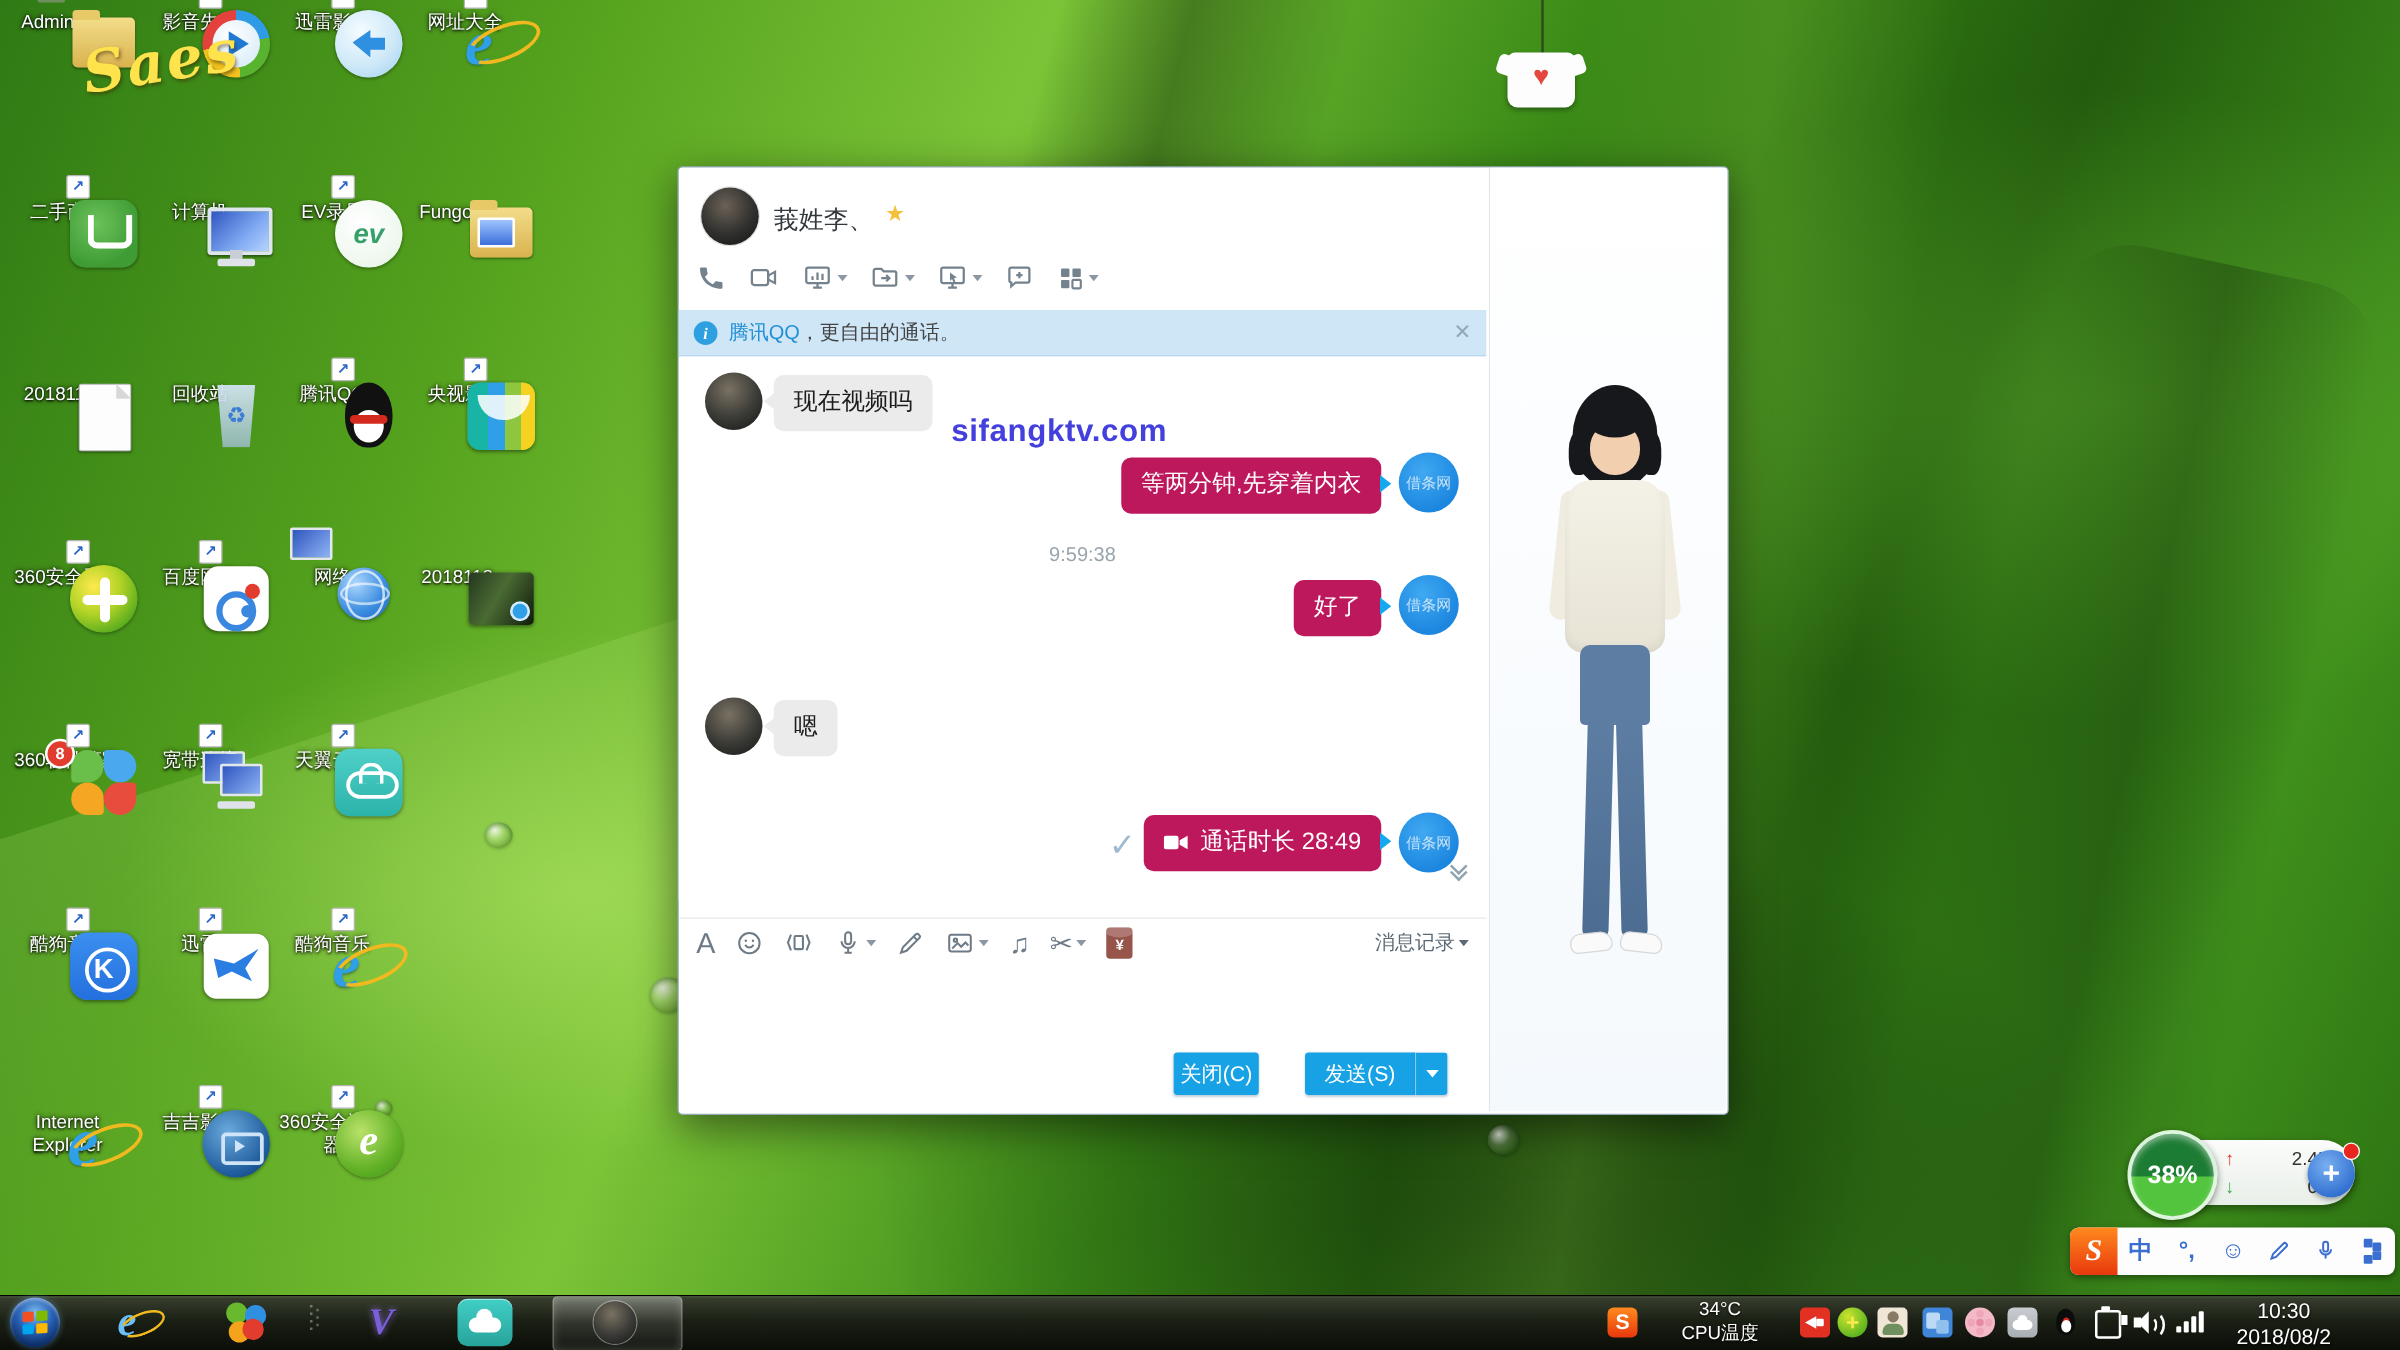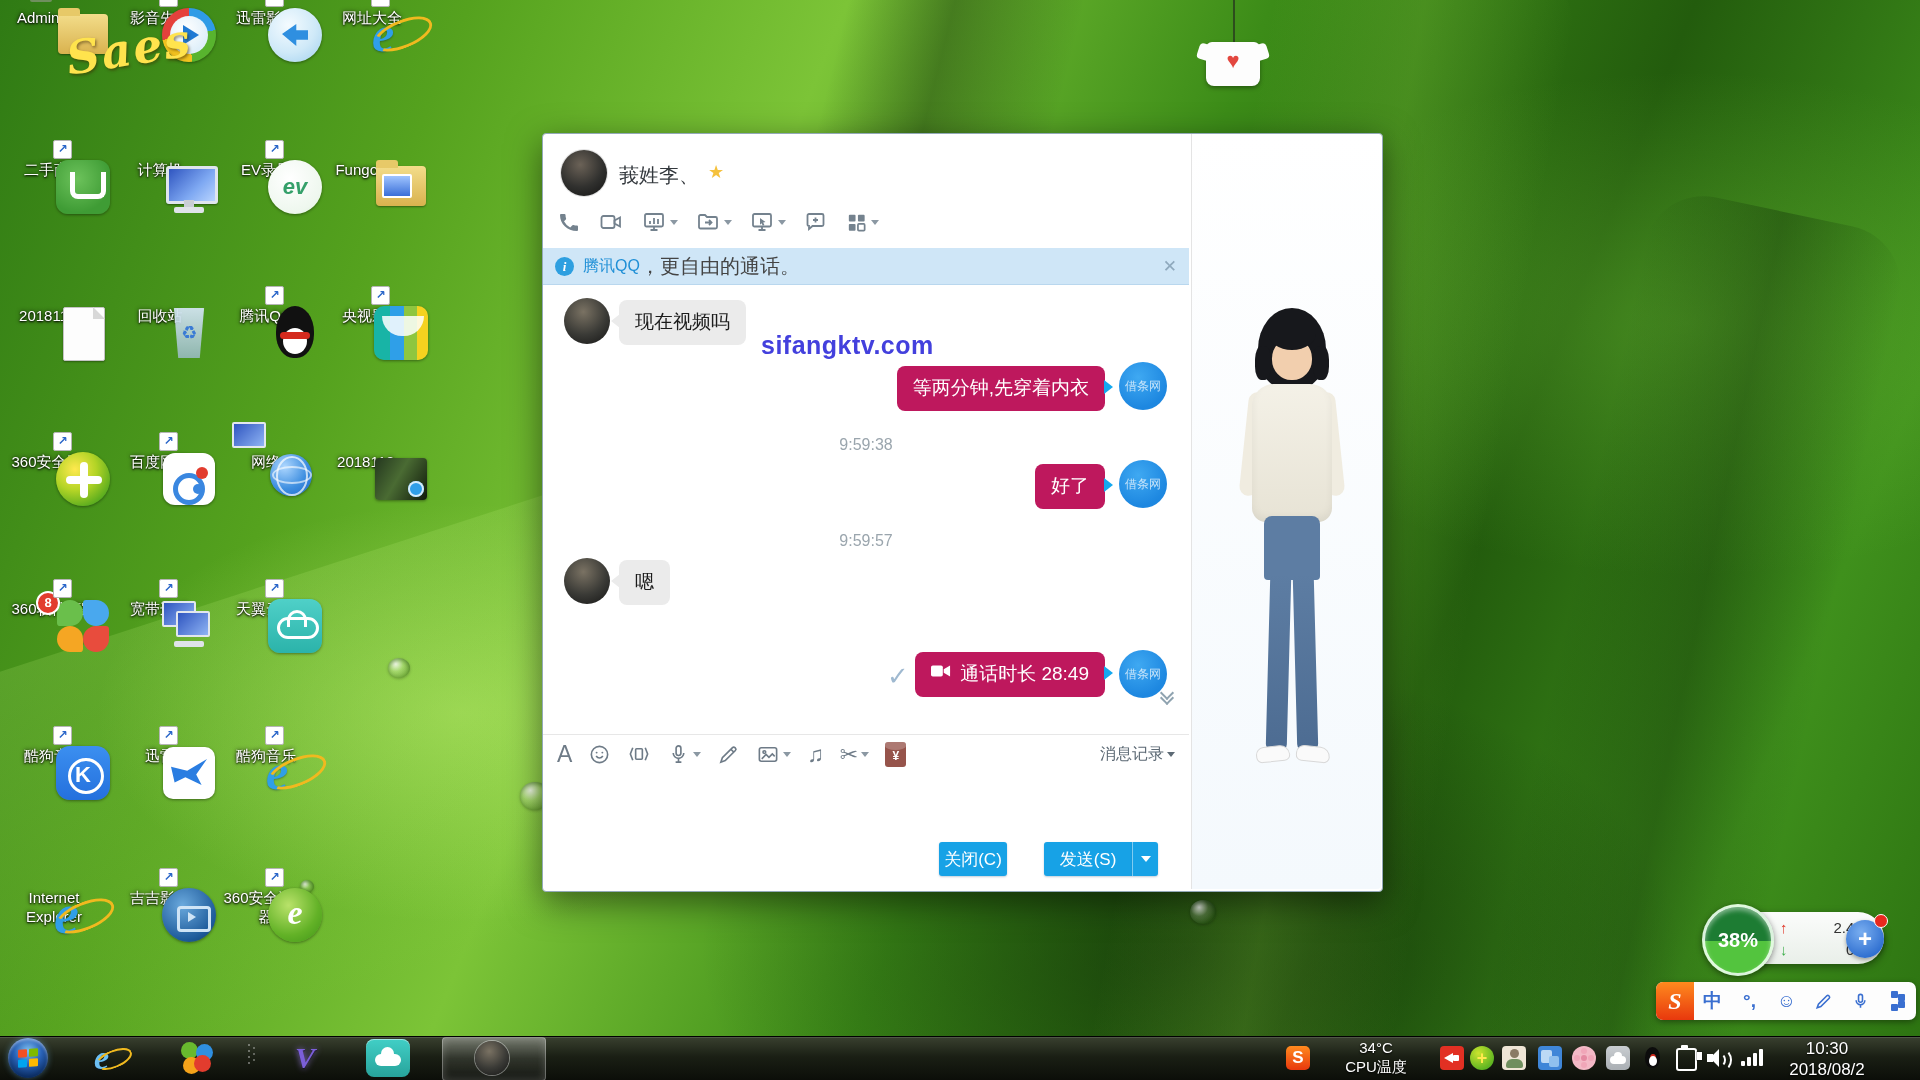--- a/index.html
+++ b/index.html
@@ -134,37 +134,37 @@
     background:radial-gradient(circle at 42% 32%,#6b6257,#30302e 55%,#121212);box-shadow:0 0 0 1px #e2e2e2;}
   .t-name{left:76px;top:28px;font-size:20px;color:#33383d;}
   .t-star{top:27px;font-size:18px;color:#f5c13d;text-shadow:0 0 2px #fff;}
   .tbar{left:14px;top:72px;height:32px;display:flex;align-items:center;gap:17px;}
   .tb-i{display:flex;align-items:center;cursor:pointer;}
   .caret-s{display:inline-block;width:0;height:0;border-left:4px solid transparent;border-right:4px solid transparent;border-top:5px solid #8b98a3;margin-left:3px;}
   .notice{left:0;top:114px;width:646px;height:37px;background:#cfe6f7;border-bottom:1px solid #b9d7ee;display:flex;align-items:center;padding:0 12px;}
   .ninfo{width:19px;height:19px;border-radius:50%;background:#2e9fe0;color:#fff;text-align:center;
     font:italic bold 13px "Liberation Serif",serif;line-height:19px;margin-right:9px;}
   .nlink{color:#1f8fd6;font-size:16px;cursor:pointer;}
-  .ntext{color:#444;font-size:20px;}
+  .ntext{color:#444;font-size:16px;}
   .nclose{margin-left:auto;color:#8fa9bd;font-size:17px;cursor:pointer;}
   .msgs{left:0;top:152px;width:646px;height:434px;background:#fff;}
   .av{position:absolute;width:46px;height:46px;border-radius:50%;
     background:radial-gradient(circle at 42% 30%,#7a7263,#3a3a36 55%,#141414);}
   .av-blue{position:absolute;width:48px;height:48px;border-radius:50%;
     background:radial-gradient(circle at 40% 32%,#3fa9f2,#1d87e0 70%);display:flex;align-items:center;justify-content:center;
     color:rgba(255,255,255,.72);font-size:12px;letter-spacing:0;}
   .bub{position:absolute;padding:11px 16px;border-radius:8px;font-size:19px;line-height:1.2;white-space:nowrap;}
   .bub-l{background:#ebebeb;color:#1c1c1c;}
   .bub-l::before{content:"";position:absolute;left:-8px;top:14px;border-top:7px solid transparent;border-bottom:7px solid transparent;border-right:9px solid #ebebeb;}
   .bub-r{background:#be185d;color:#fff;}
   .bub-r::after{content:"";position:absolute;right:-8px;top:14px;border-top:7px solid transparent;border-bottom:7px solid transparent;border-left:9px solid #14a8ef;}
   .time{position:absolute;left:0;width:100%;text-align:center;color:#9aa5ad;font-size:16px;}
   .wmk{position:absolute;left:218px;top:45px;color:#4340dd;font-size:25px;font-weight:bold;letter-spacing:.5px;}
   .check{position:absolute;color:#9fb9d0;font-size:26px;font-weight:bold;}
-  .callbub{display:flex;align-items:flex-start;gap:9px;}
+  .callbub{display:flex;align-items:center;gap:9px;}
   .chev2{position:absolute;left:618px;top:402px;width:16px;height:16px;cursor:pointer;}
   .chev2 i{position:absolute;left:1px;width:10px;height:10px;border-left:2px solid #8fa3b0;border-bottom:2px solid #8fa3b0;transform:rotate(-45deg);}
   .chev2 i:nth-child(1){top:0;}.chev2 i:nth-child(2){top:5px;}
   .itb{left:0;top:600px;width:646px;height:40px;border-top:1px solid #e7e7e7;display:flex;align-items:center;padding:0 14px;gap:16px;}
   .itb .ic{display:flex;align-items:center;cursor:pointer;color:#6e7b87;}
   .fontA{font-size:23px;color:#6e7b87;font-weight:normal;}
   .glyph{font-size:22px;color:#6e7b87;}
   .env{position:relative;width:21px;height:25px;background:#96544b;border-radius:3px;}
   .env::before{content:"";position:absolute;left:0;top:0;width:100%;height:8px;background:rgba(255,255,255,.22);border-radius:3px 3px 50% 50%;}
   .env::after{content:"¥";position:absolute;left:0;right:0;top:7px;text-align:center;color:#fff;font-size:12px;font-weight:bold;}
@@ -509,21 +509,20 @@
       <span class="wmk">sifangktv.com</span>
 
       <span class="bub bub-r" style="right:84px;top:80px;">等两分钟,先穿着内衣</span>
       <span class="av-blue" style="right:22px;top:76px;">借条网</span>
 
       <span class="time" style="top:150px;">9:59:38</span>
 
       <span class="bub bub-r" style="right:84px;top:178px;">好了</span>
       <span class="av-blue" style="right:22px;top:174px;">借条网</span>
 
-      <span class="time" style="top:246px;">9:59:57</span>
 
       <span class="av" style="left:21px;top:272px;"></span>
       <span class="bub bub-l" style="left:76px;top:274px;">嗯</span>
 
 
       <span class="check" style="left:344px;top:375px;">✓</span>
       <span class="bub bub-r callbub" style="right:84px;top:366px;">
         <svg width="20" height="16" viewBox="0 0 22 16">
             <rect x="0" y="2" width="13" height="12" rx="2" fill="#fff"></rect>
             <path d="M14 6l7-4v12l-7-4z" fill="#fff"></path>

